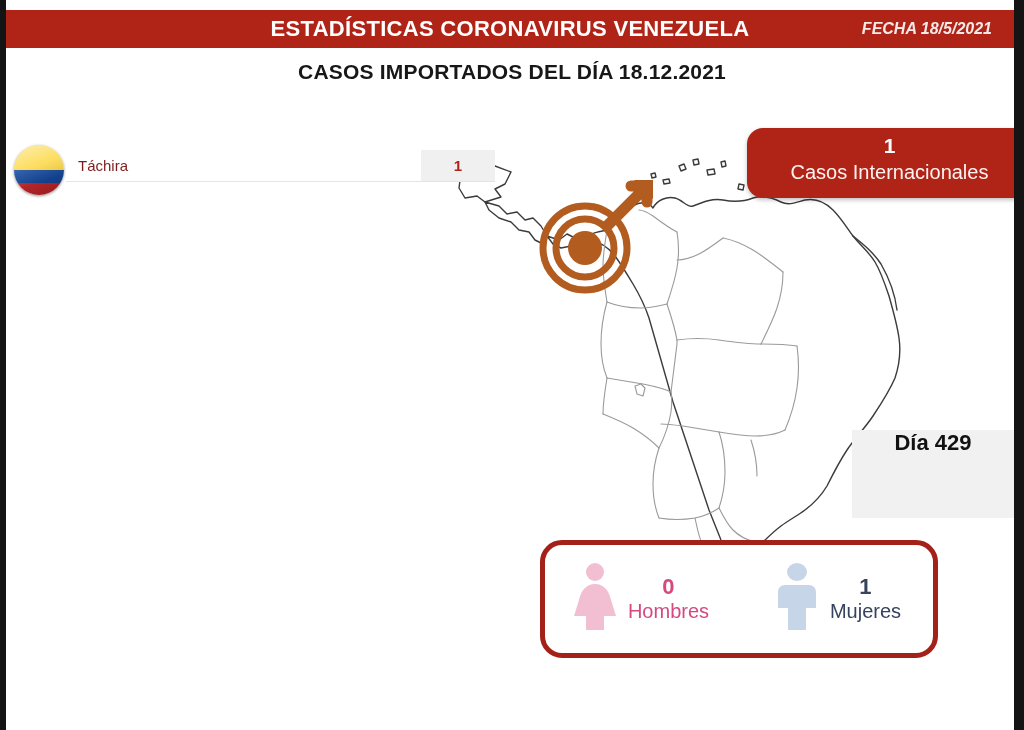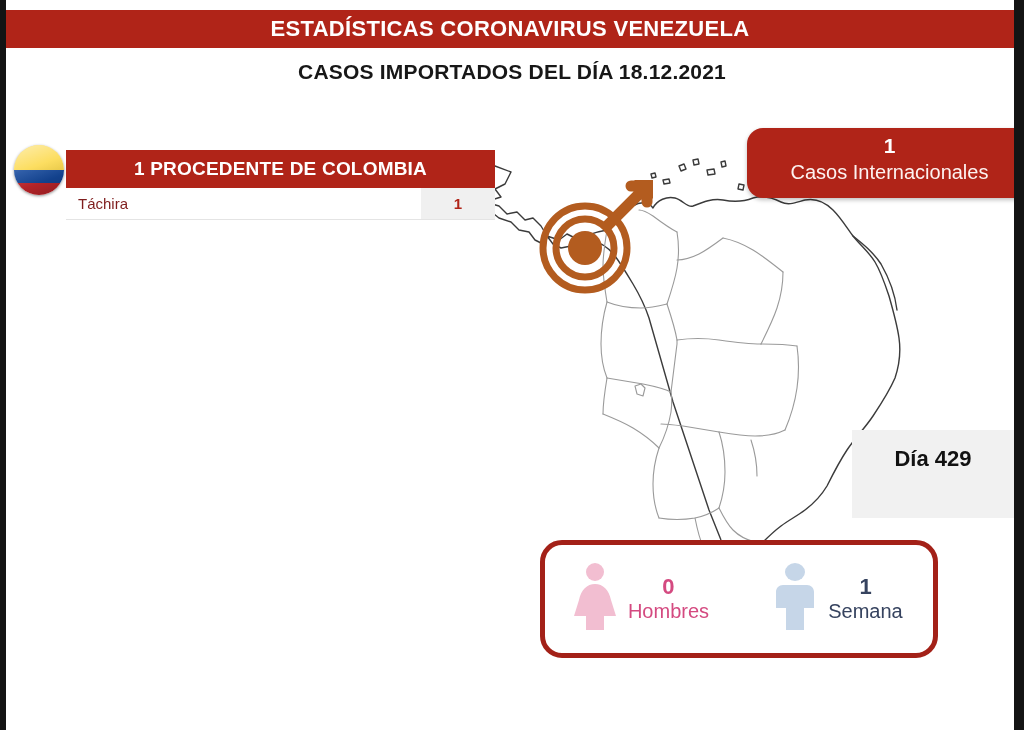--- a/index.html
+++ b/index.html
@@ -182,21 +182,21 @@
     z-index: 25;
     text-align: center;
     color: #121212;
   }
   .week-line {
     font-size: 22px;
     font-weight: bold;
     white-space: nowrap;
   }
   .week-line.l1 { margin-top: 13px; }
-  .week-line.l2 { margin-top: 16px; }
+  .week-line.l2 { margin-top: 0; }
 
   
   .gender-panel {
     position: absolute;
     left: 540px; top: 540px;
     width: 398px; height: 118px;
     border: 5px solid #a32118;
     border-radius: 22px;
     background: #ffffff;
     box-sizing: border-box;
@@ -317,33 +317,33 @@
         <path d="M179,40 L198,40 L198,59 Z" fill="#b35c1f"></path>
         <circle cx="130" cy="108" r="42" fill="none" stroke="#b35c1f" stroke-width="7"></circle>
         <circle cx="130" cy="108" r="29" fill="none" stroke="#b35c1f" stroke-width="7"></circle>
         <circle cx="130" cy="108" r="17" fill="#b35c1f"></circle>
       </g>
     </svg>
   </div>
 
   <div class="banner">
     <div class="banner-title">ESTADÍSTICAS CORONAVIRUS VENEZUELA</div>
+    <div class="banner-date">FECHA 18/5/2021</div>
   </div>
 
   <div class="subtitle">CASOS IMPORTADOS DEL DÍA  18.12.2021</div>
 
   <div class="flag">
     <div class="band-y"></div>
     <div class="band-b"></div>
     <div class="band-r"></div>
     <div class="gloss"></div>
   </div>
 
   <div class="origin-card">
-    <div class="origin-head">1 PROCEDENTE DE COLOMBIA</div>
     <div class="origin-row">
       <div class="origin-state">Táchira</div>
       <div class="origin-count">1</div>
     </div>
   </div>
 
   <div class="intl-badge">
     <div class="intl-num">1</div>
     <div class="intl-label">Casos Internacionales</div>
   </div>
@@ -369,21 +369,21 @@
 
     <div class="gender-group men">
       <div class="gender-icon">
         <svg width="46" height="70" viewBox="0 0 46 70" xmlns="http://www.w3.org/2000/svg">
           <ellipse cx="23" cy="10" rx="10" ry="9" fill="#c6d6e8"></ellipse>
           <path d="M11,23 L35,23 C39,23 42,26 42,30 L42,46 L32,46 L32,68 L14,68 L14,46 L4,46 L4,30 C4,26 7,23 11,23 Z" fill="#c6d6e8"></path>
         </svg>
       </div>
       <div class="gender-text">
         <div class="gender-num">1</div>
-        <div class="gender-lab">Semana</div>
+        <div class="gender-lab">Mujeres</div>
       </div>
     </div>
 
   </div>
 
   <div class="edge edge-left"></div>
   <div class="edge edge-right"></div>
 
 </div>
 

